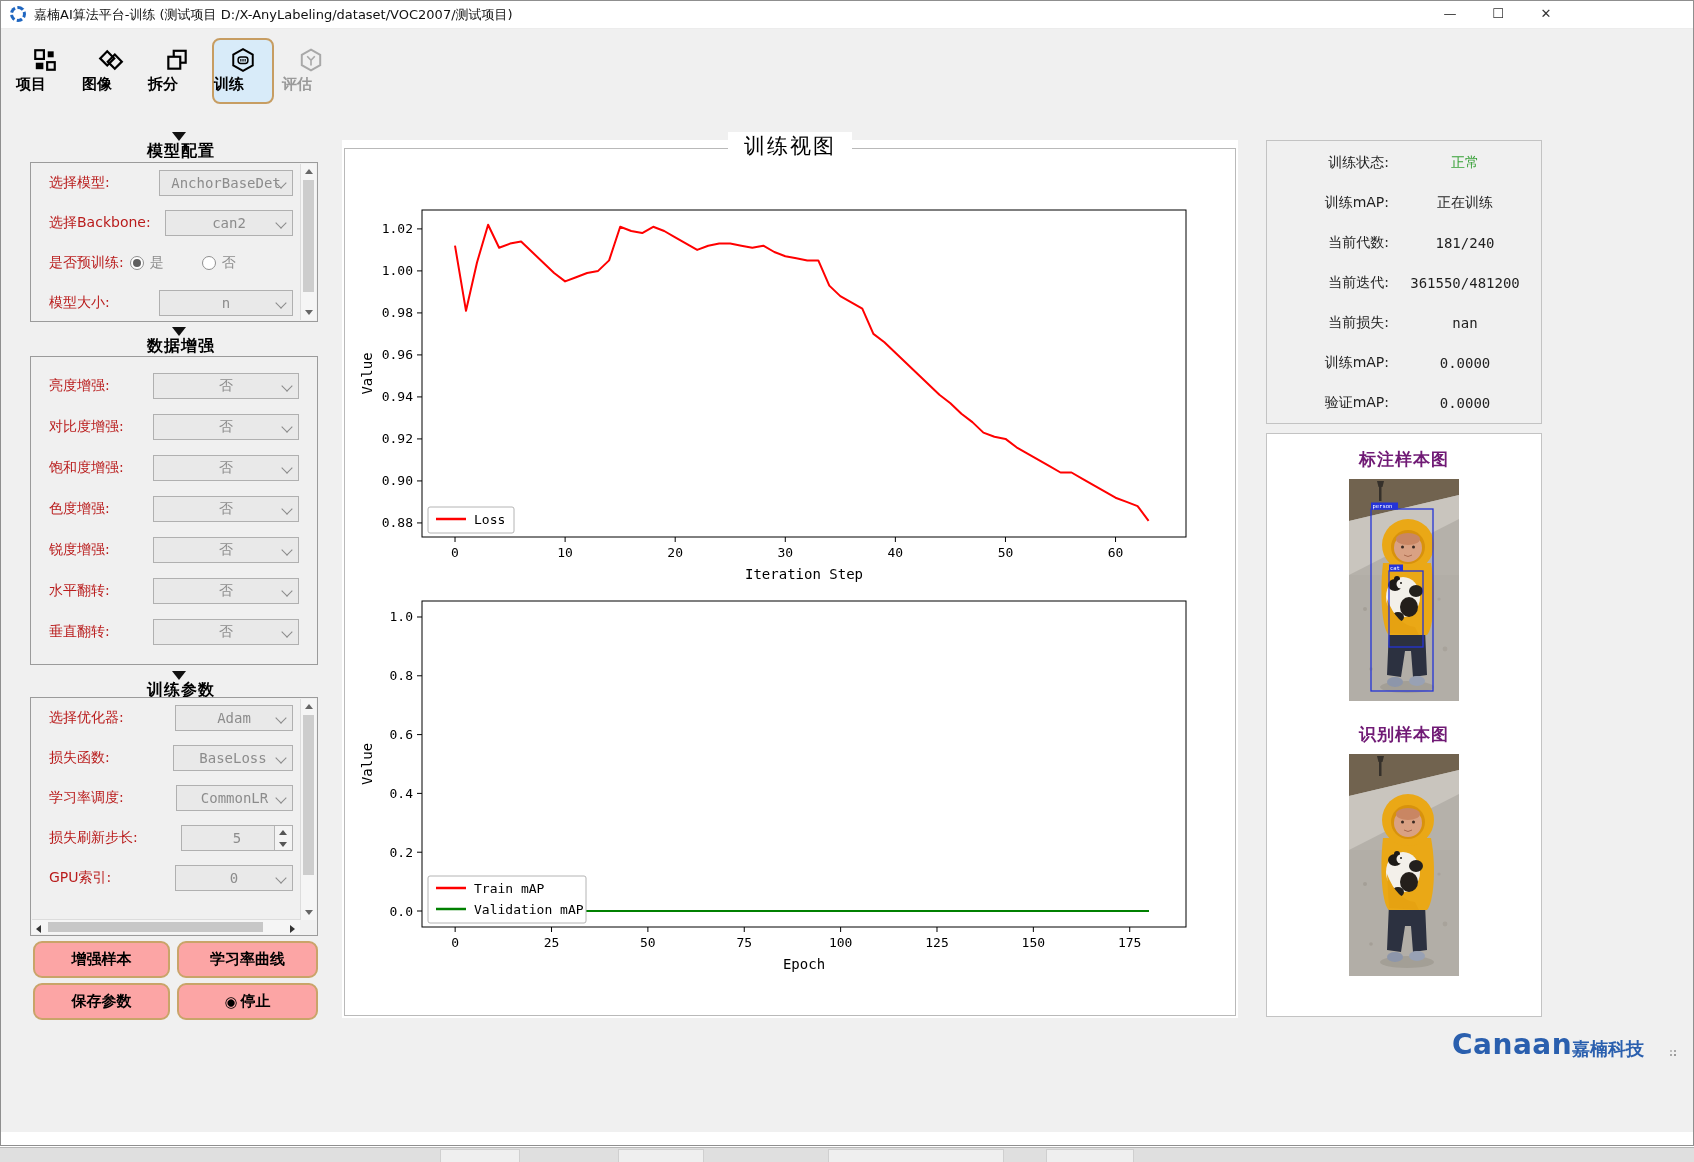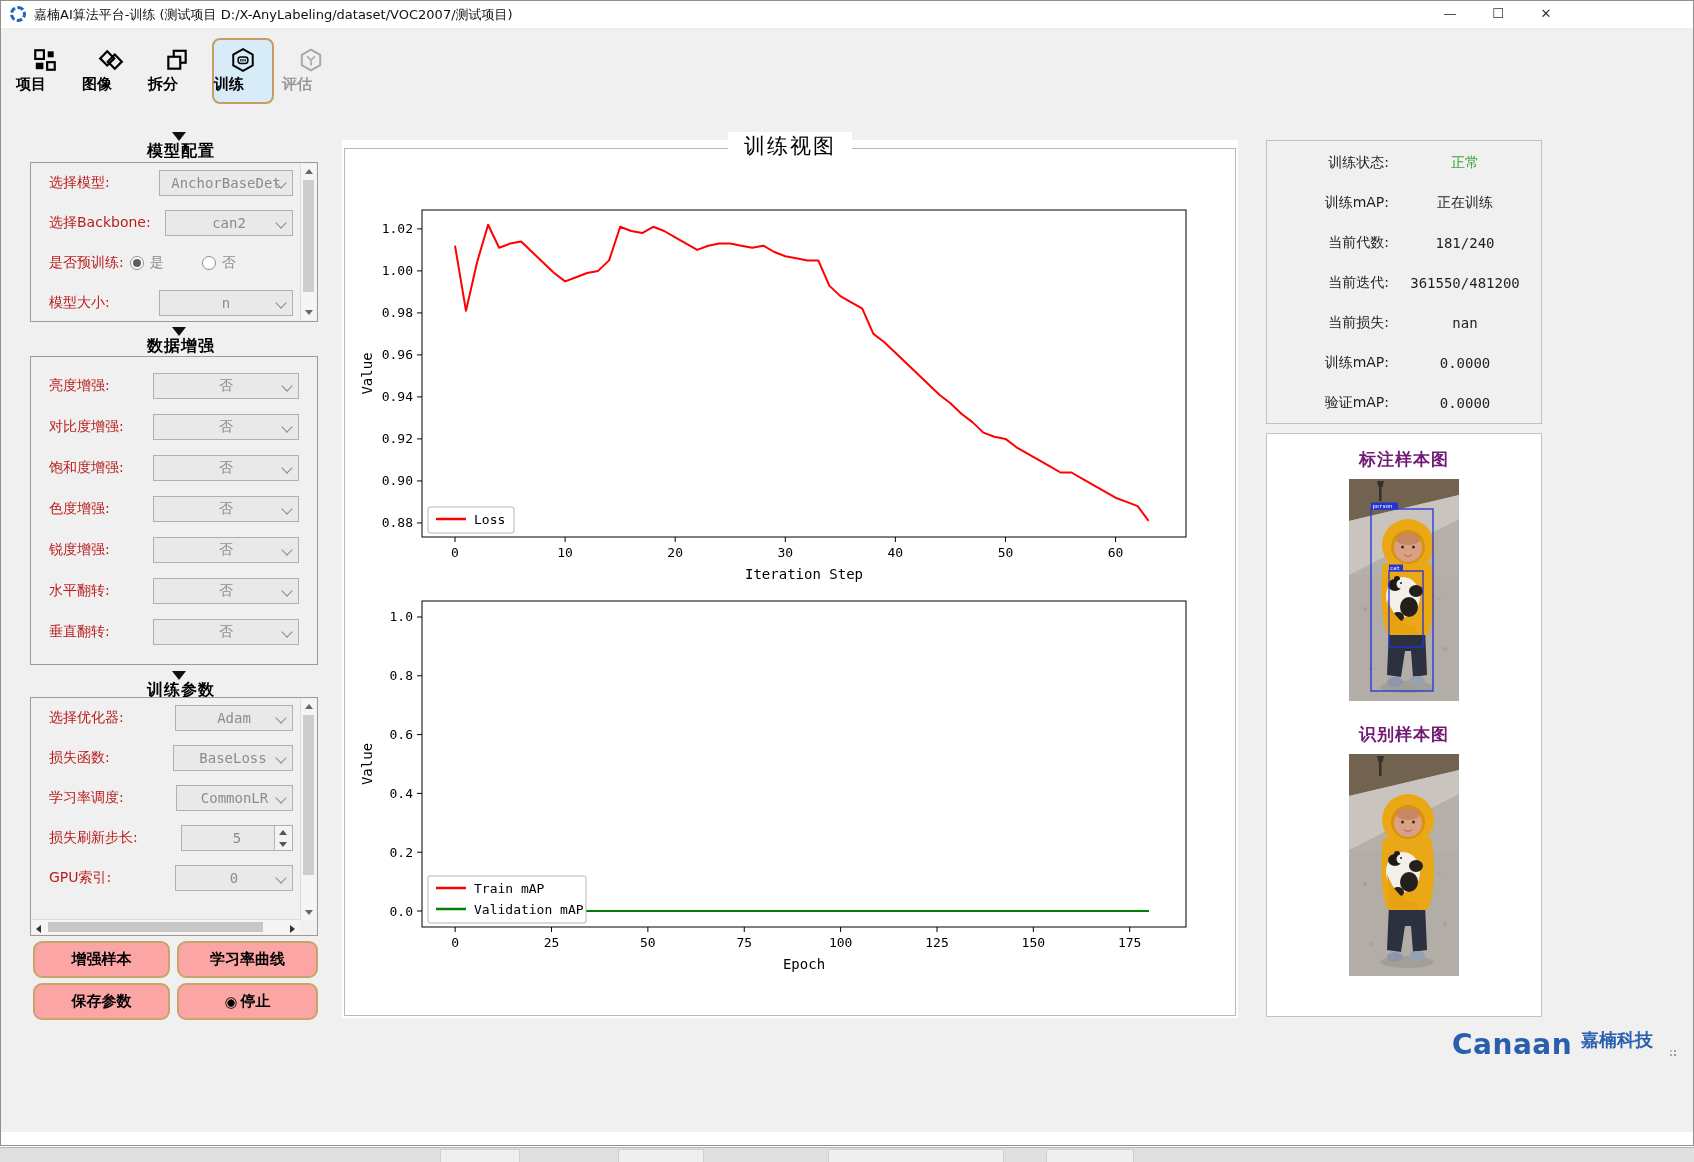--- a/index.html
+++ b/index.html
@@ -80,21 +80,21 @@
   .status-row{display:flex;height:40px;align-items:center;}
   .status-label{width:122px;text-align:right;color:#1f1f1f;font-size:14px;white-space:nowrap;}
   .status-value{flex:1;text-align:center;color:#1f1f1f;font-size:14px;font-family:"DejaVu Sans Mono","Liberation Mono",monospace;}
 
   .samples-card{position:absolute;left:1266px;top:433px;width:276px;height:584px;border:1px solid #c3c3c3;
         background:#ffffff;box-sizing:border-box;text-align:center;}
   .sample-title{margin-top:14px;font-size:17px;font-weight:bold;color:#701a75;letter-spacing:1px;}
   .sample-img{display:block;margin:8px auto 0;width:110px;height:222px;}
   .bbox{fill:none;stroke-width:1.3px;}
 
-  .brand{position:absolute;left:1452px;top:1028px;display:flex;align-items:flex-start;gap:9px;}
+  .brand{position:absolute;left:1452px;top:1028px;display:flex;align-items:flex-end;}
   .brand-logo{font-size:28px;font-weight:bold;color:#2a5fae;letter-spacing:.5px;}
   .brand-cn{font-size:18px;font-weight:bold;color:#2a5fae;}
   .grip{position:absolute;left:1666px;top:1046px;width:12px;height:12px;}
   .grip::after{content:"";position:absolute;right:2px;bottom:2px;width:2px;height:2px;background:#9a9a9a;
         box-shadow:0 -4px 0 #a8a8a8,-4px 0 0 #a8a8a8,-4px -4px 0 #bdbdbd;}
 </style>
 </head>
 <body>
 
 <div class="client"></div>

